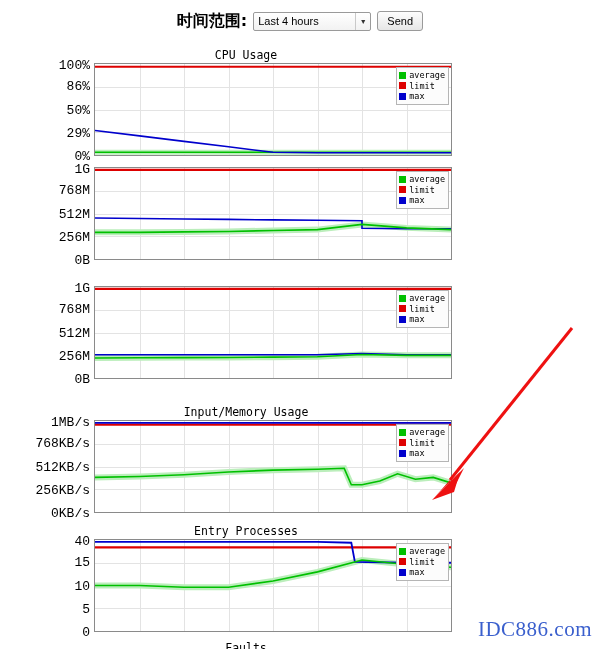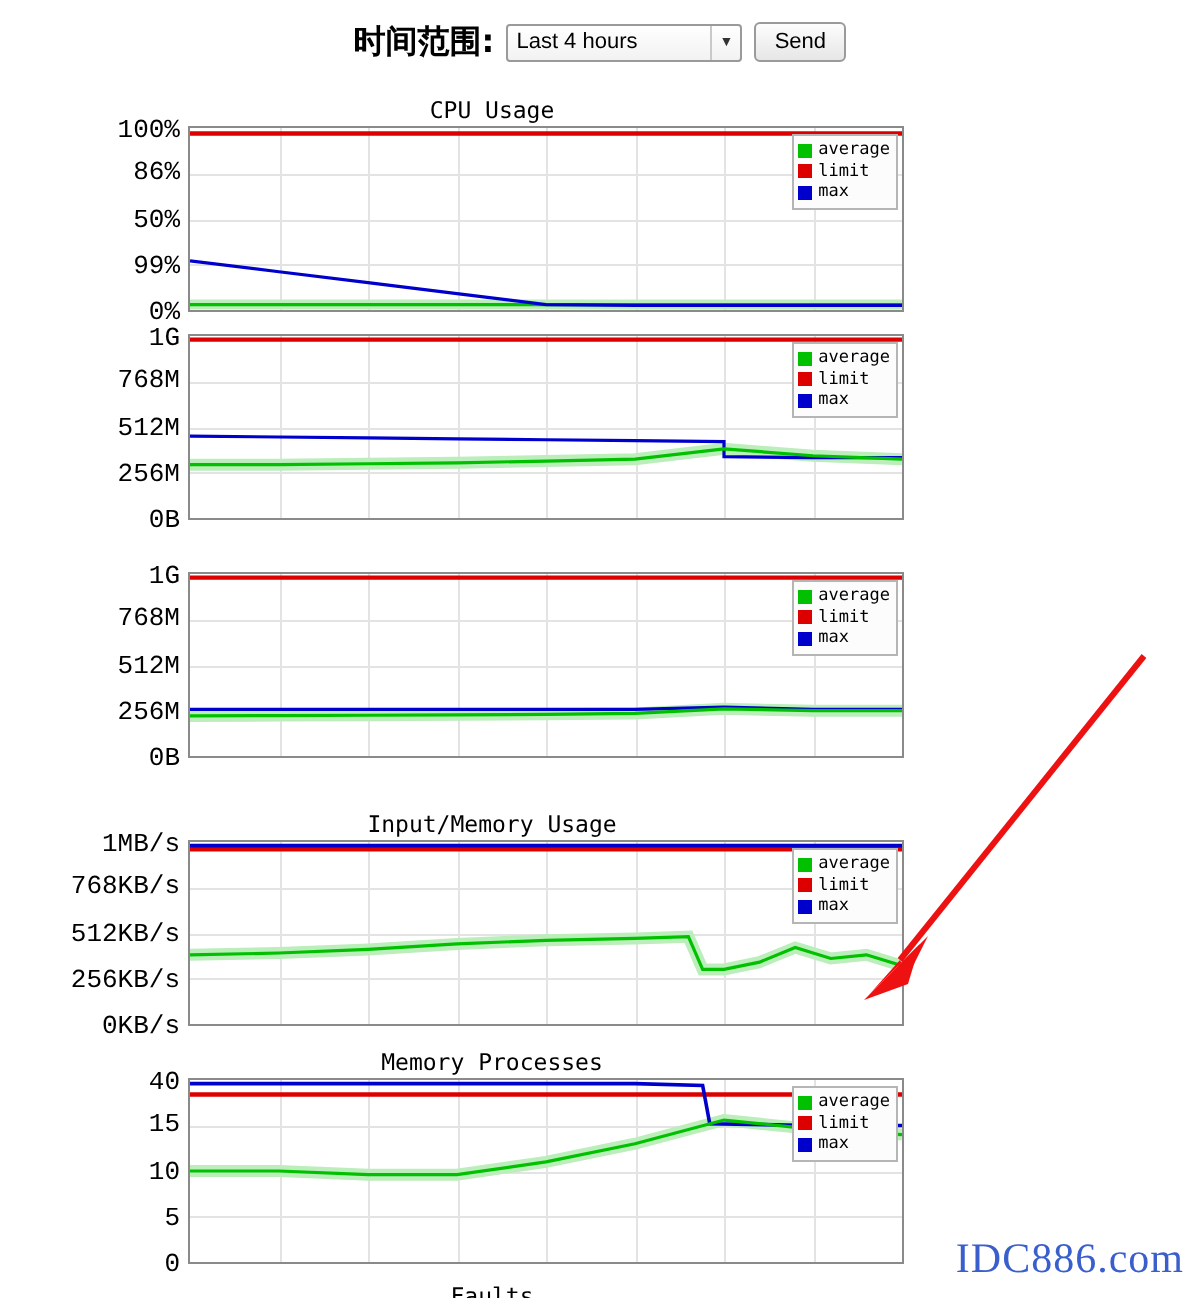--- a/index.html
+++ b/index.html
@@ -216,21 +216,21 @@
     <span class="arrow">▼</span>
   </div>
   <div class="send-btn">Send</div>
 </div>
 
 <div class="chart-block" style="top:48px">
   <div class="chart-title">CPU Usage</div>
   <div class="plot-wrap">
     <div class="ylabels">
       <div class="ylab" style="top:100%">0%</div>
-      <div class="ylab" style="top:75%">99%</div>
+      <div class="ylab" style="top:75%">29%</div>
       <div class="ylab" style="top:50%">50%</div>
       <div class="ylab" style="top:25%">86%</div>
       <div class="ylab" style="top:2px">100%</div>
     </div>
     <div class="plot-frame">
       <div class="grid-h" style="top:25%"></div>
       <div class="grid-h" style="top:50%"></div>
       <div class="grid-h" style="top:75%"></div>
       <div class="grid-v" style="left:12.5%"></div>
       <div class="grid-v" style="left:25%"></div>
@@ -390,21 +390,21 @@
         <div class="legend-row">
           <span class="swatch" style="background:#0000cc"></span>
           <span>max</span>
         </div>
       </div>
     </div>
   </div>
 </div>
 
 <div class="chart-block" style="top:524px">
-  <div class="chart-title">Memory Processes</div>
+  <div class="chart-title">Entry Processes</div>
   <div class="plot-wrap">
     <div class="ylabels">
       <div class="ylab" style="top:100%">0</div>
       <div class="ylab" style="top:75%">5</div>
       <div class="ylab" style="top:50%">10</div>
       <div class="ylab" style="top:25%">15</div>
       <div class="ylab" style="top:2px">40</div>
     </div>
     <div class="plot-frame">
       <div class="grid-h" style="top:25%"></div>

